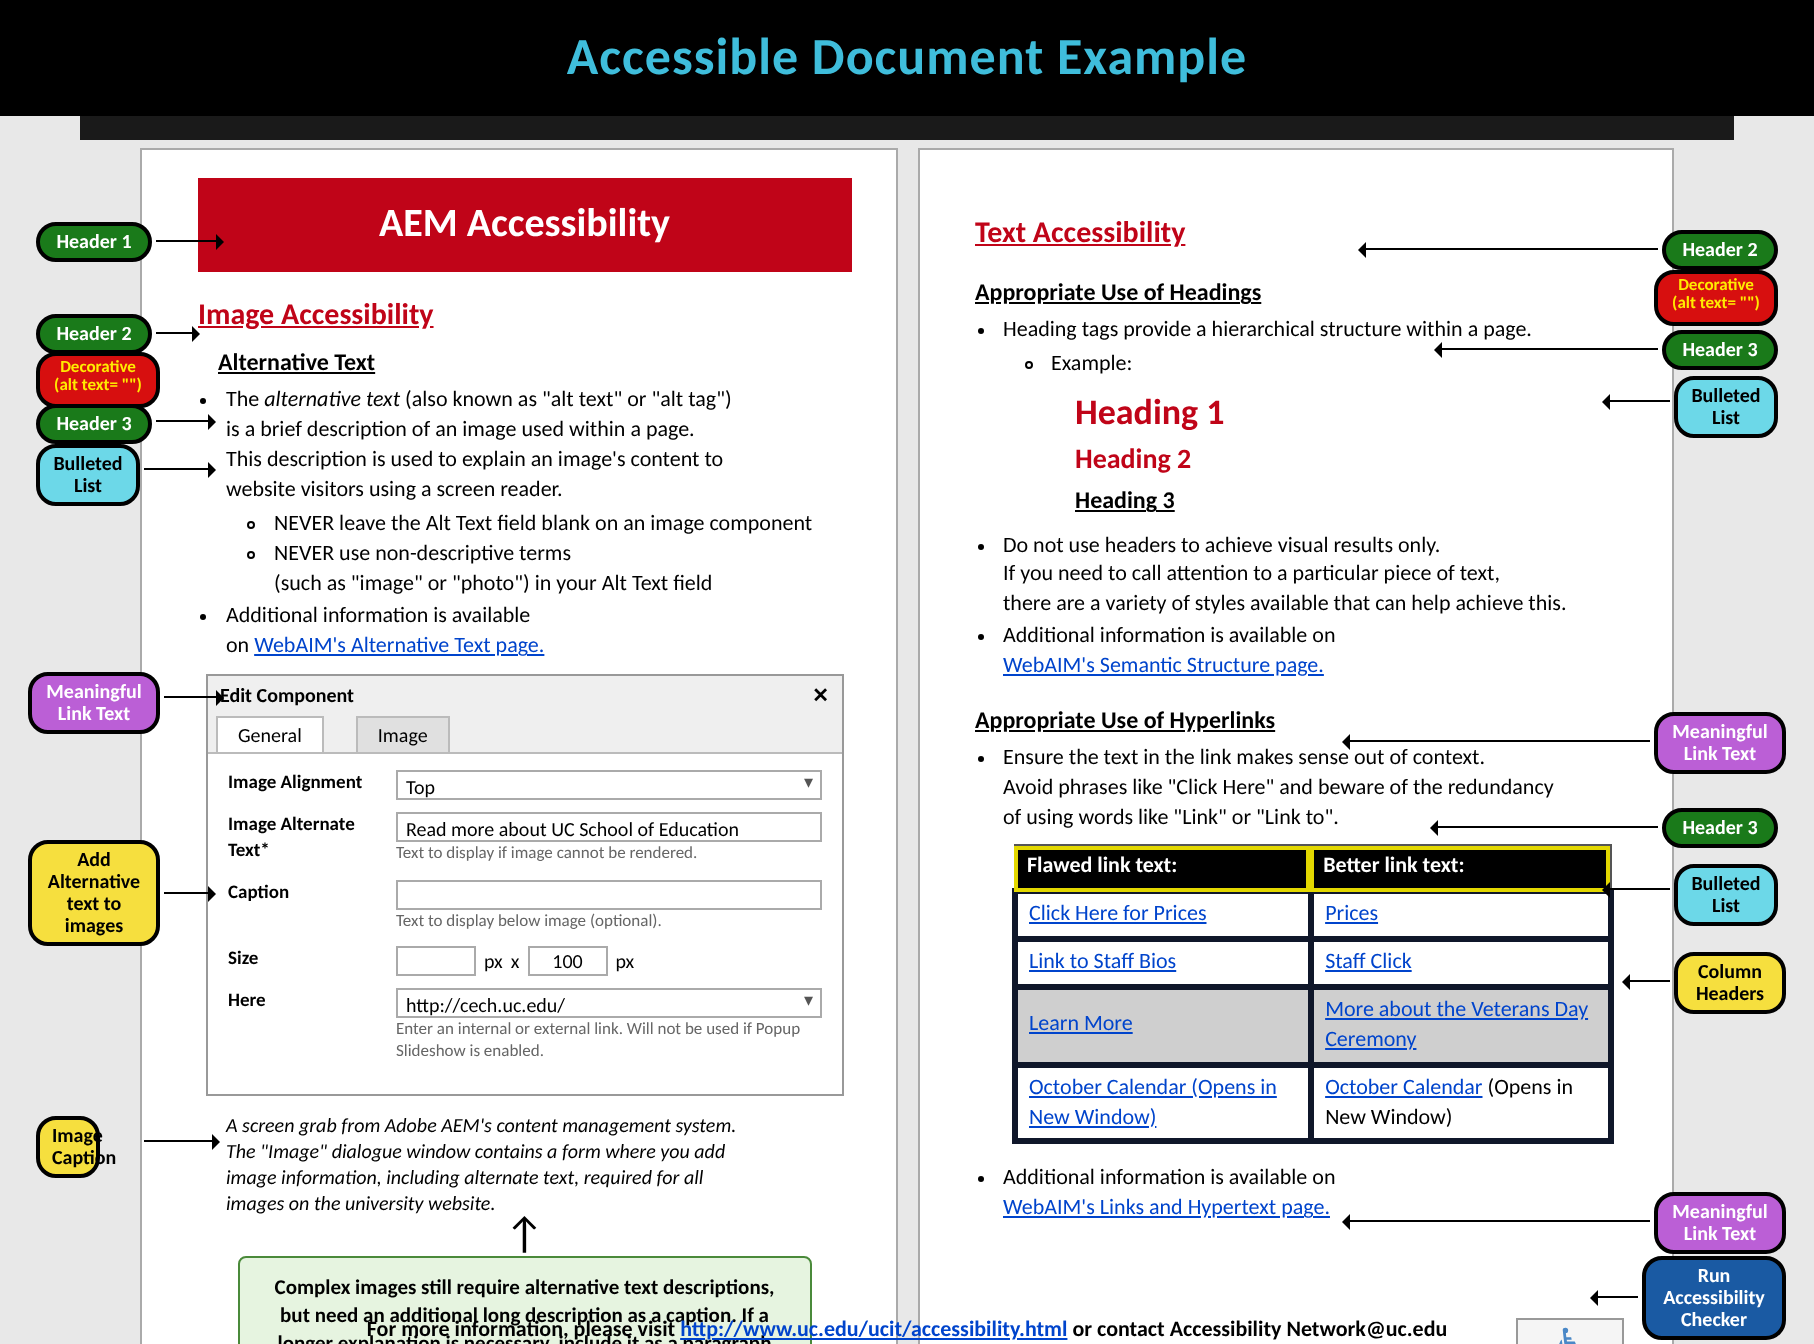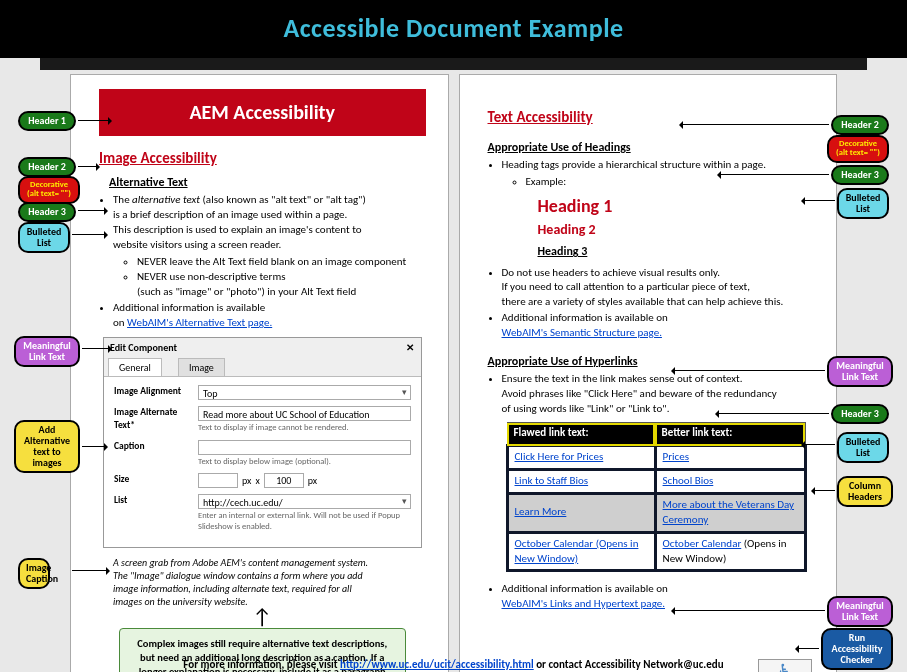--- a/index.html
+++ b/index.html
@@ -208,21 +208,21 @@
             <div class="lab">Size</div>
           <div class="ctl sizerow">
             <div class="sizebox"></div>
             <span>px</span>
             <span>x</span>
             <div class="sizebox">100</div>
             <span>px</span>
           </div>
           </div>
         <div class="fld">
-            <div class="lab">List</div>
+            <div class="lab">Here</div>
           <div class="ctl">
               <div class="dd"><span>http://cech.uc.edu/</span></div>
           <div class="mini">Enter an internal or external link. Will not be used if Popup Slideshow is enabled.</div>
             </div>
           </div>
       </div>
     </div>
 
     <div class="caption-text">
       <span>A screen grab from Adobe AEM's content management system.</span><br>
@@ -274,21 +274,21 @@
           <tr>
         <th>Flawed link text:</th>
         <th>Better link text:</th>
       </tr>
       <tr>
         <td class="cell-link">Click Here for Prices</td>
         <td class="cell-link">Prices</td>
       </tr>
       <tr>
         <td class="cell-link">Link to Staff Bios</td>
-        <td class="cell-link">School Bios</td>
+        <td class="cell-link">Staff Click</td>
       </tr>
       <tr class="shade">
         <td class="cell-link">Learn More</td>
         <td class="cell-link">More about the Veterans Day Ceremony</td>
       </tr>
       <tr>
         <td class="cell-link">October Calendar (Opens in New Window)</td>
         <td><span class="link">October Calendar</span> <span>(Opens in New Window)</span></td>
       </tr>
     </tbody>

